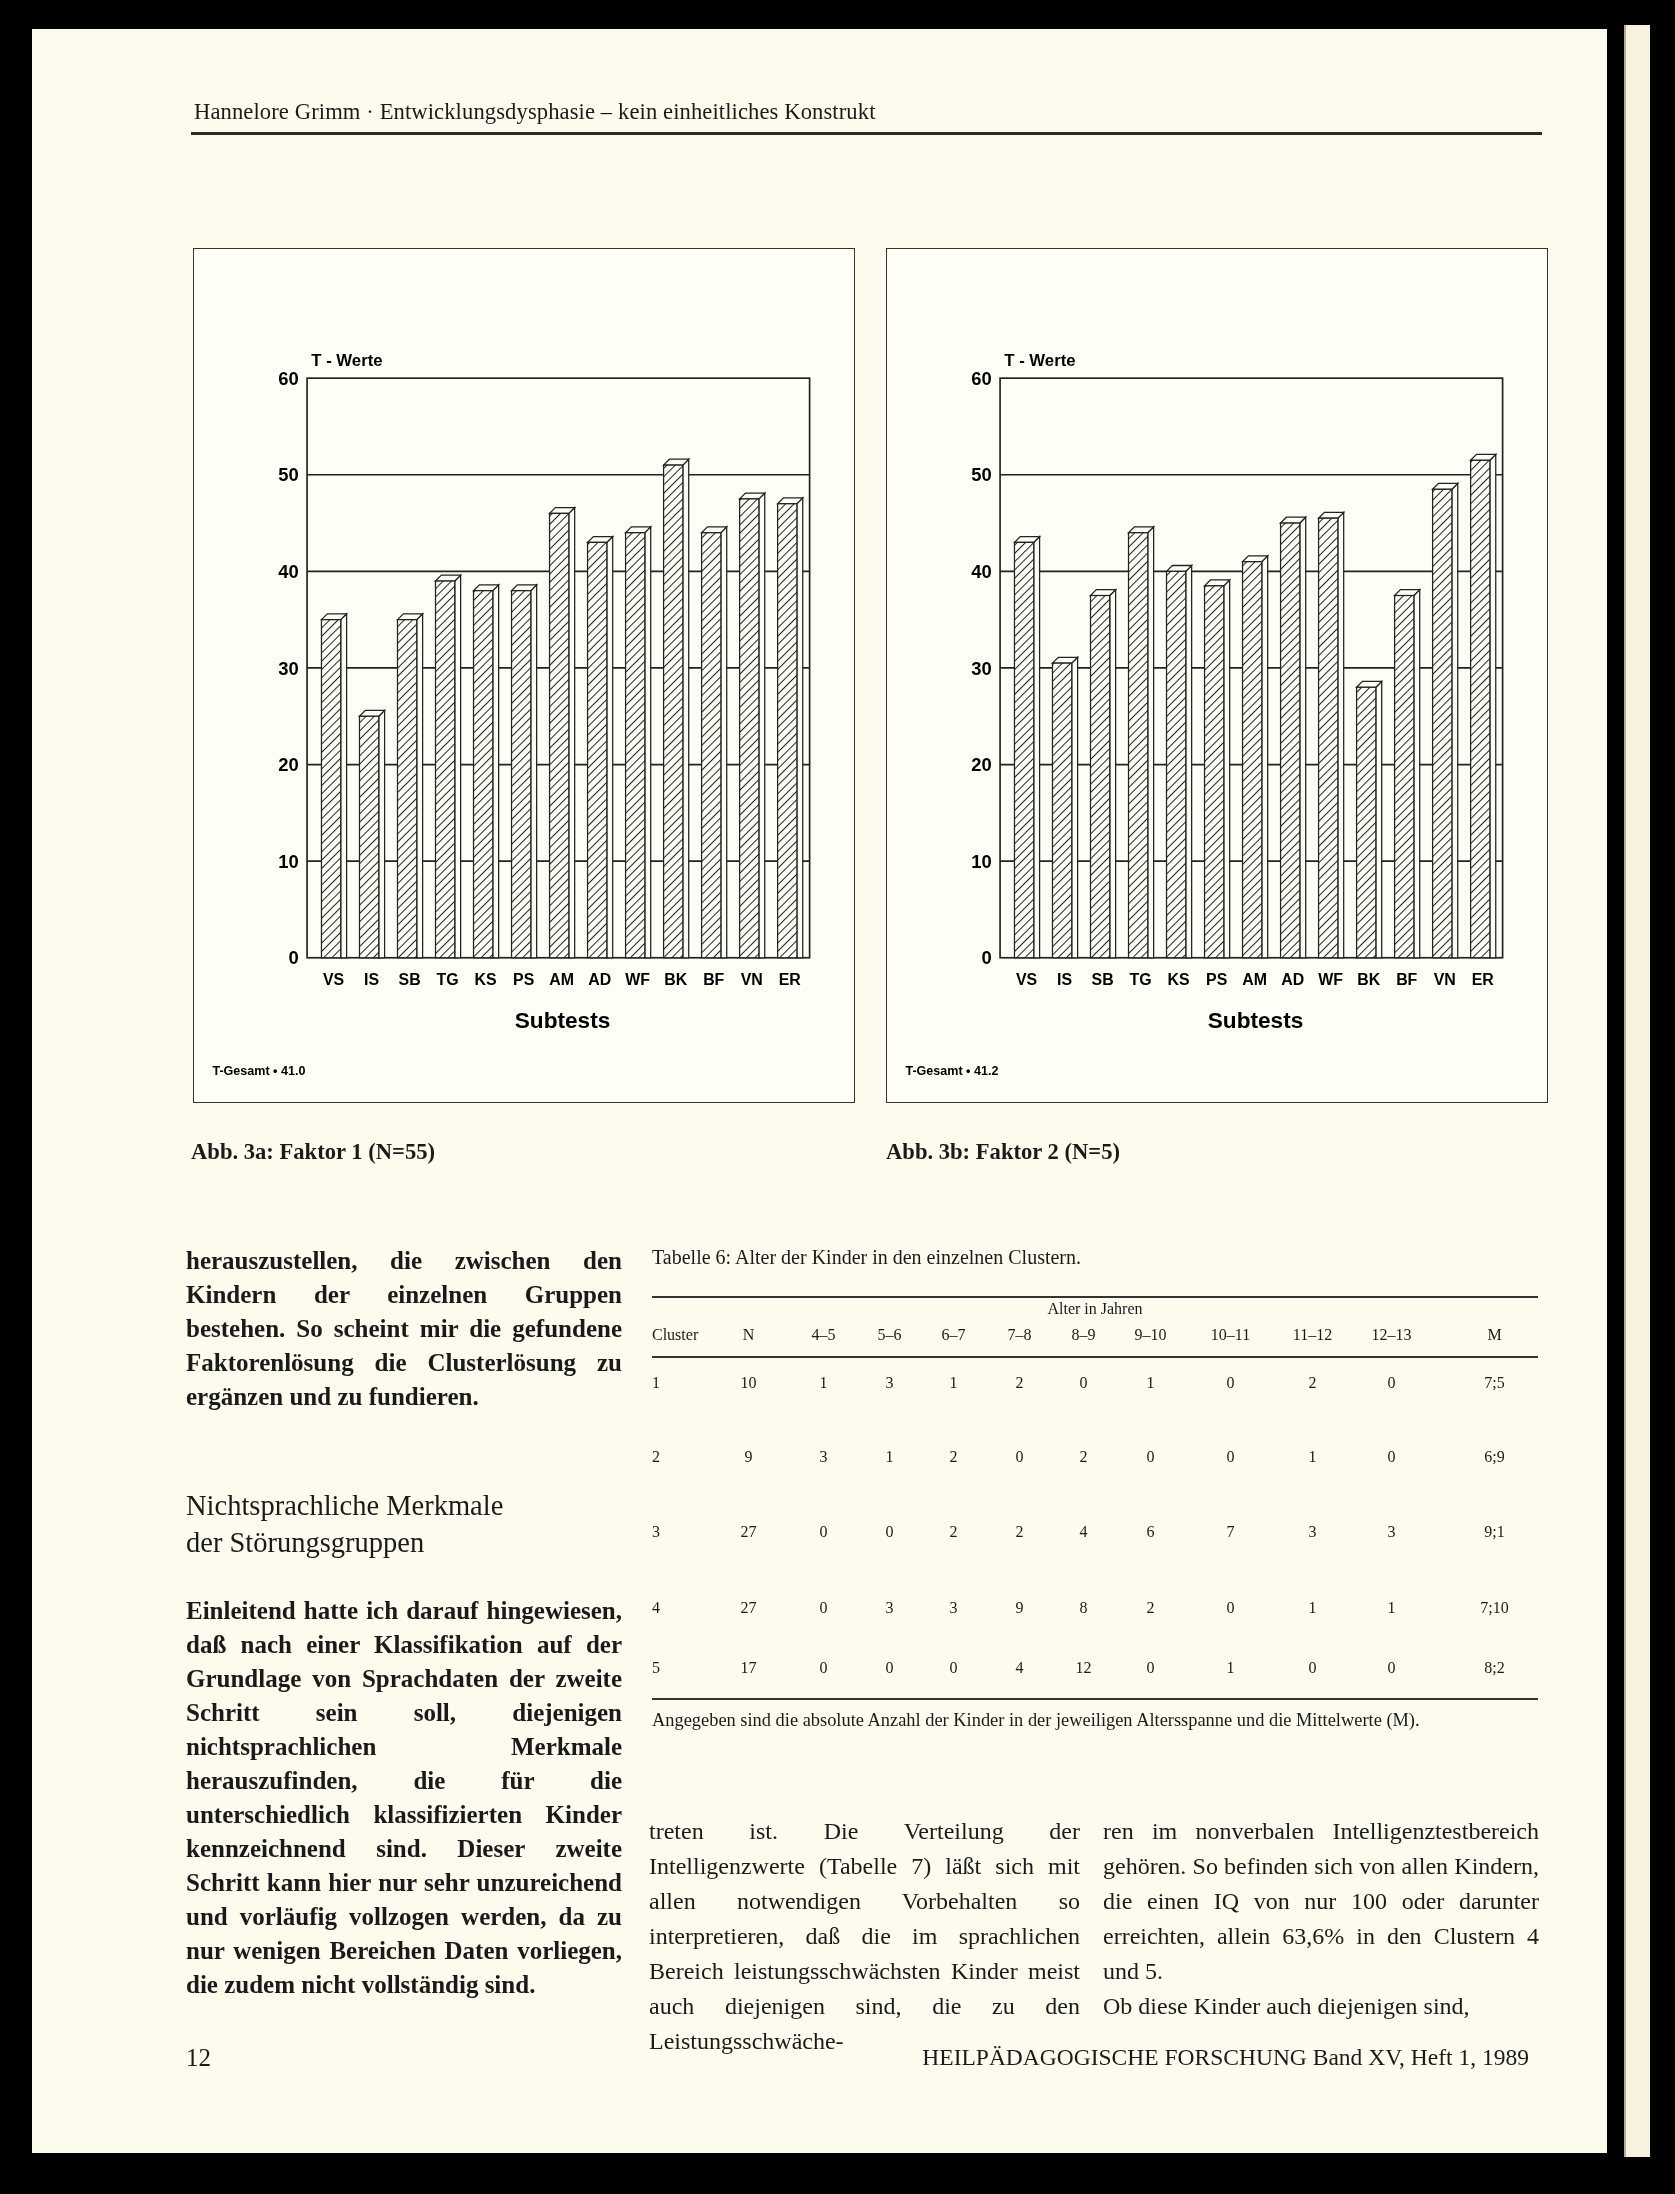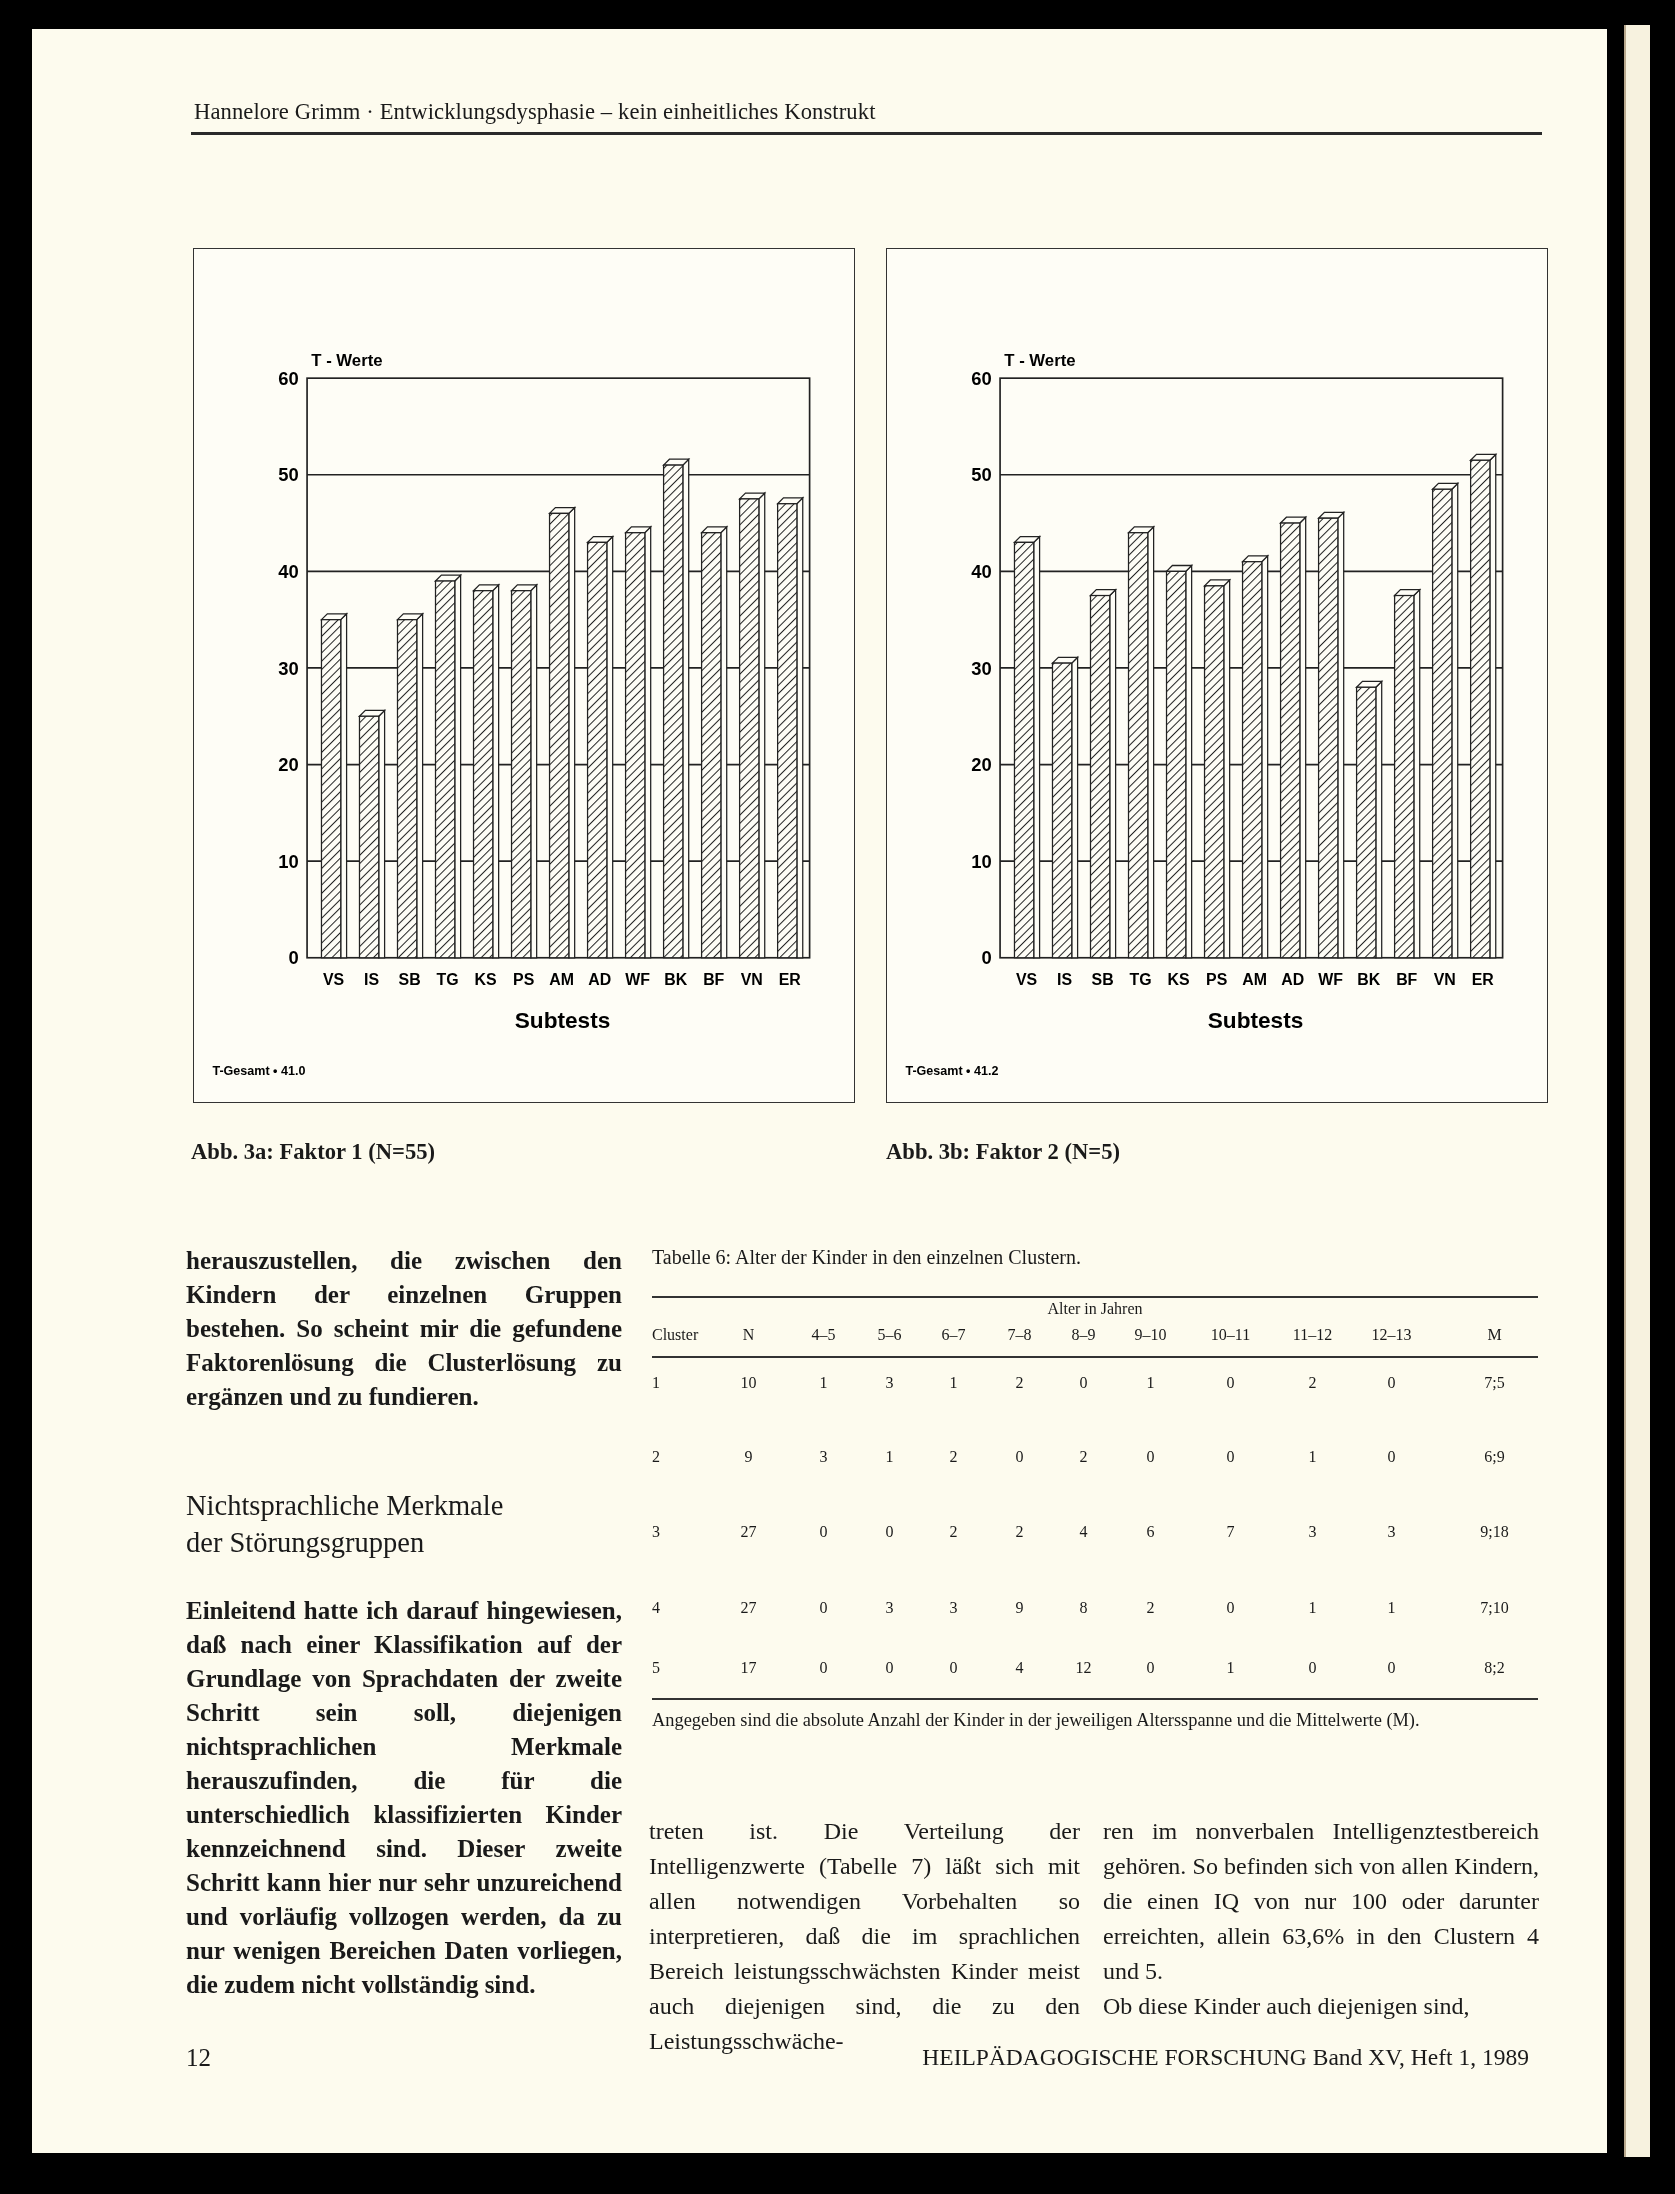--- a/index.html
+++ b/index.html
@@ -322,21 +322,21 @@
       <span style="left: 67px; width: 59px;">27</span>
       <span style="left: 142px; width: 59px;">0</span>
       <span style="left: 208px; width: 59px;">0</span>
       <span style="left: 272px; width: 59px;">2</span>
       <span style="left: 338px; width: 59px;">2</span>
       <span style="left: 402px; width: 59px;">4</span>
       <span style="left: 469px; width: 59px;">6</span>
       <span style="left: 549px; width: 59px;">7</span>
       <span style="left: 631px; width: 59px;">3</span>
       <span style="left: 710px; width: 59px;">3</span>
-      <span style="left: 813px; width: 59px;">9;18</span>
+      <span style="left: 813px; width: 59px;">9;1</span>
     </div>
     <div class="tbl-row" style="top: 1599px;">
       <span style="left: 0px; width: 59px; text-align: left;">4</span>
       <span style="left: 67px; width: 59px;">27</span>
       <span style="left: 142px; width: 59px;">0</span>
       <span style="left: 208px; width: 59px;">3</span>
       <span style="left: 272px; width: 59px;">3</span>
       <span style="left: 338px; width: 59px;">9</span>
       <span style="left: 402px; width: 59px;">8</span>
       <span style="left: 469px; width: 59px;">2</span>

